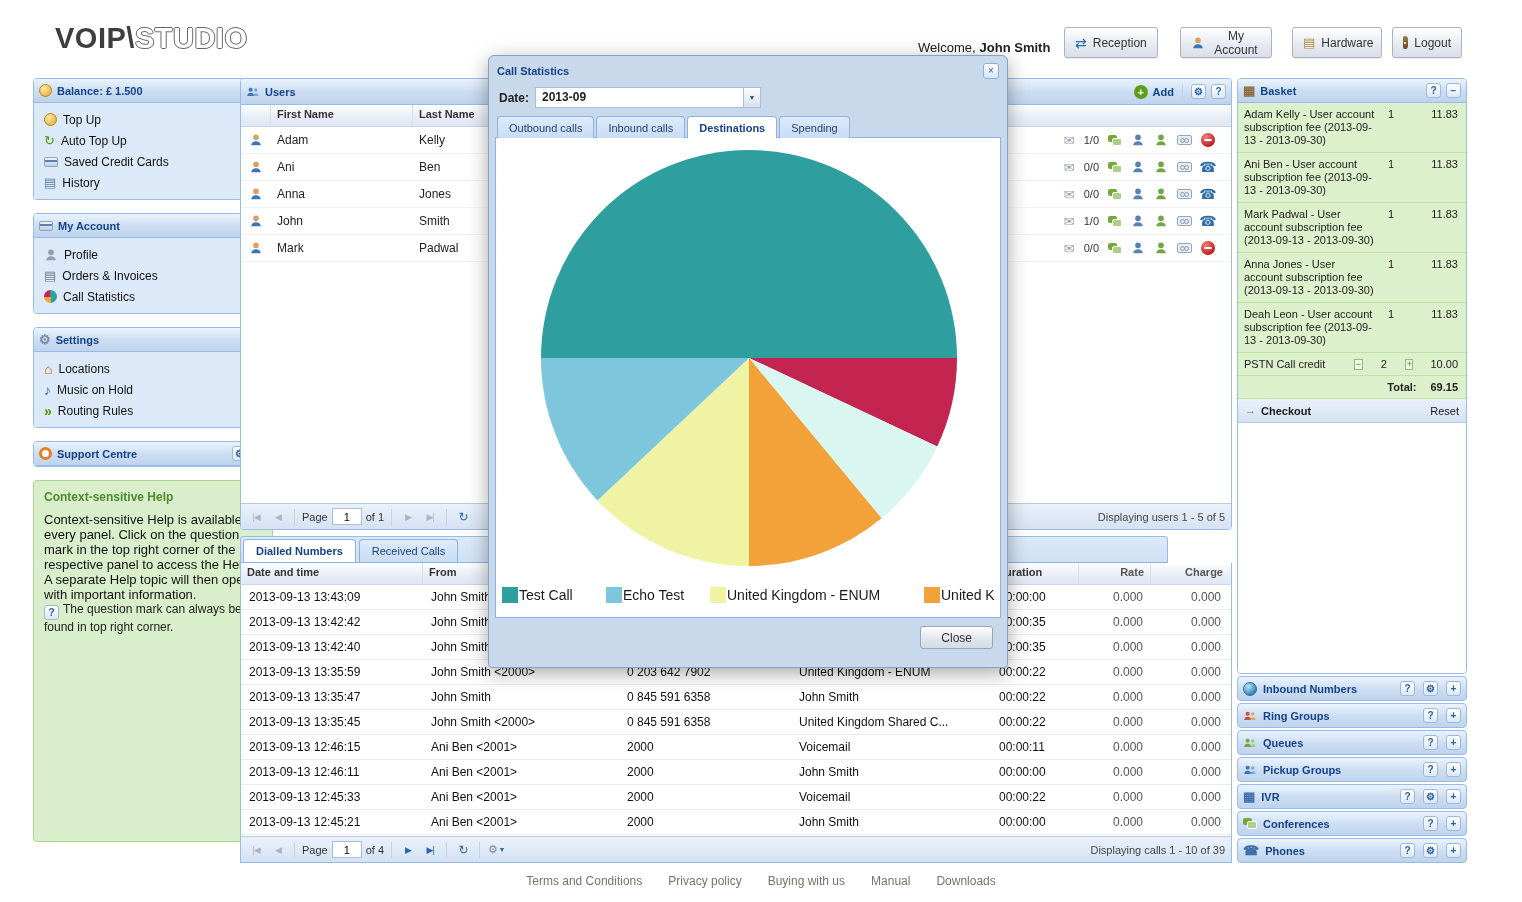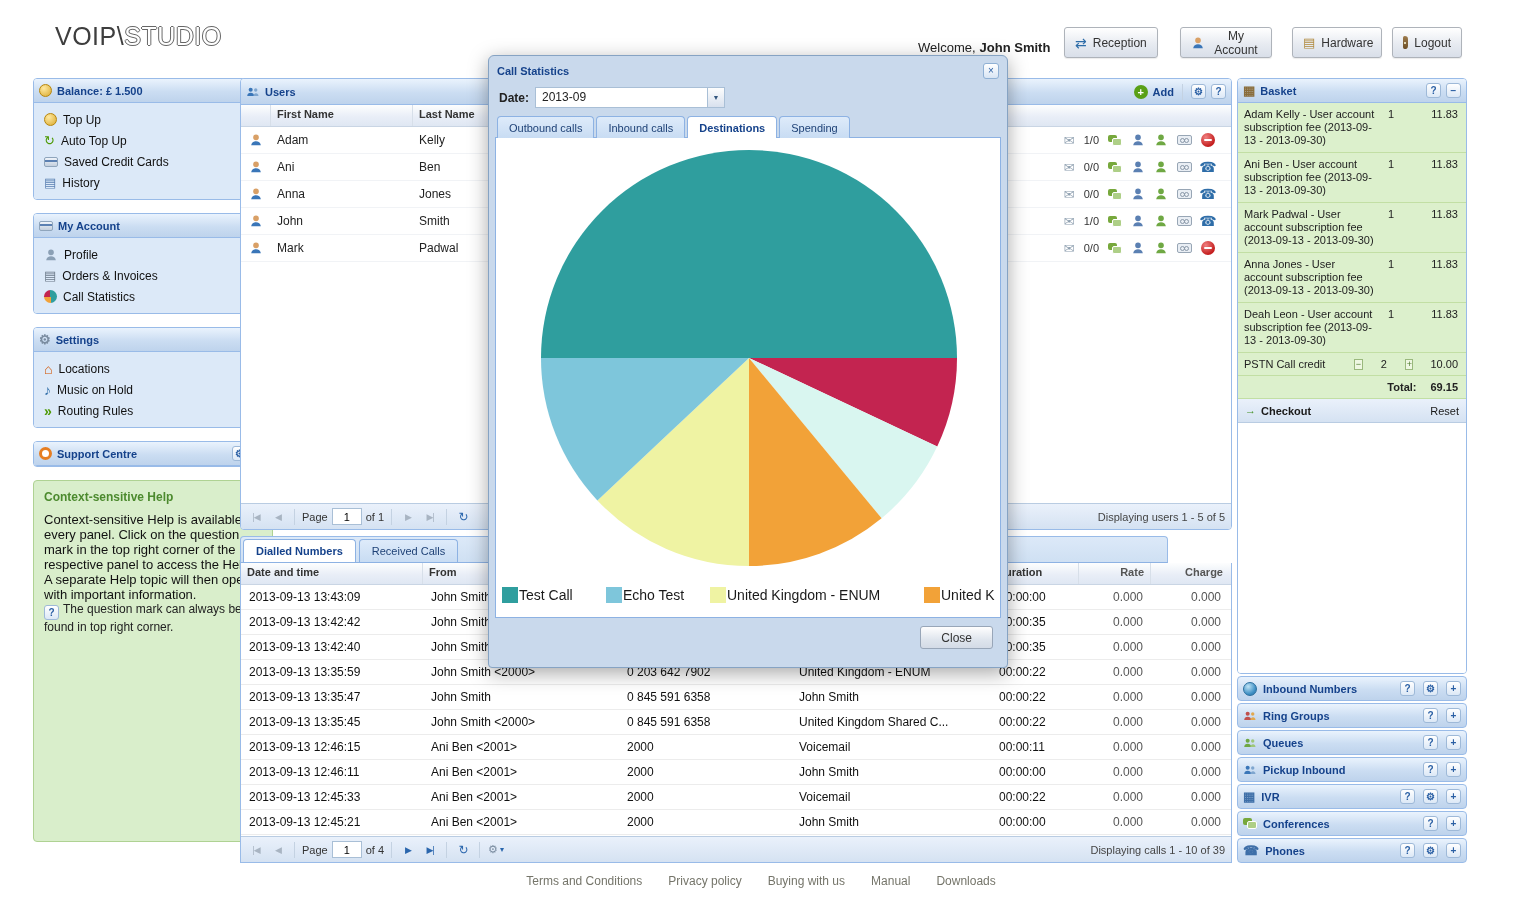--- a/index.html
+++ b/index.html
@@ -3,21 +3,21 @@
 <meta charset="utf-8">
 <style>
   *{margin:0;padding:0;box-sizing:border-box}
   html,body{width:1522px;height:902px;overflow:hidden}
   body{font-family:"Liberation Sans",sans-serif;background:#fff;color:#222;font-size:12px}
   #app{position:relative;width:1522px;height:902px;background:#fff}
   .sp{flex:1}
   button{font-family:inherit;cursor:pointer}
 
   
-  #logo{position:absolute;left:55px;top:22px;font-size:25px;font-weight:normal;color:#3e3e3e;letter-spacing:.5px}
+  #logo{position:absolute;left:55px;top:22px;font-size:29px;font-weight:bold;color:#3e3e3e;letter-spacing:.5px}
   #logo .sec{color:#fff;text-shadow:-1px 0 #666,1px 0 #666,0 -1px #666,0 1px #666}
   #welcome{position:absolute;left:918px;top:40px;font-size:13px;color:#222}
   #welcome b{margin-left:4px}
   .top-btn{position:absolute;top:27px;height:31px;border:1px solid #aeb3ba;border-radius:3px;
     background:linear-gradient(#ffffff,#e7ebf1 55%,#d9dfe9);display:flex;align-items:center;gap:6px;
     padding:0 10px;font-size:12px;color:#333;box-shadow:0 1px 1px rgba(0,0,0,.08)}
   .glyph{display:inline-flex;align-items:center;justify-content:center;line-height:1}
 
   
   .panel{border:1px solid #99BBE8;border-radius:4px;overflow:hidden;background:#fff}
@@ -110,21 +110,21 @@
   .navhead{border:1px solid #99BBE8;border-radius:4px;height:25px;display:flex;align-items:center;gap:6px;padding:0 5px;
     background:linear-gradient(#EAF3FD,#CBDDF2 55%,#BED3EC);color:#15428B;font-weight:bold;font-size:11px;cursor:pointer}
   .navhead .sq-btn{margin-left:2px}
 
   
   #dialog{position:absolute;left:488px;top:55px;width:520px;height:613px;z-index:50;background:#C9D9EC;
     border:1px solid #86A3C3;border-radius:6px 6px 4px 4px;box-shadow:0 5px 20px rgba(0,0,0,.35);padding:3px 6px 6px}
   .w-titlebar{height:23px;display:flex;align-items:center;color:#15428B;font-weight:bold;font-size:11px;padding:0 2px}
   .w-close{width:16px;height:16px;border:1px solid #8FB0D4;border-radius:3px;background:linear-gradient(#fff,#d8e5f4);color:#2a5fa4;font-size:10px;display:flex;align-items:center;justify-content:center;padding:0}
   .date-row{display:flex;align-items:center;gap:6px;padding:5px 4px 6px;font-size:12px;color:#222;font-weight:bold}
-  .combo{width:190px;height:21px;display:flex;border:1px solid #A9BFD6;background:#fff;font-weight:normal}
+  .combo{width:226px;height:21px;display:flex;border:1px solid #A9BFD6;background:#fff;font-weight:bold}
   .combo .val{flex:1;padding:2px 6px;font-size:12px}
   .combo .trigger{width:17px;display:flex;align-items:center;justify-content:center;border-left:1px solid #A9BFD6;background:linear-gradient(#fdfdfd,#d8e1ee);font-size:7px;color:#33567e}
   .dtabs{display:flex;gap:2px;align-items:flex-end;height:24px;border-bottom:1px solid #8DB2E3;padding:0 2px}
   .dtab{height:22px;padding:0 11px;display:flex;align-items:center;border:1px solid #8DB2E3;border-bottom:none;border-radius:4px 4px 0 0;
     background:linear-gradient(#DEEBFA,#C8DCF3);font-size:11px;color:#1E4176;margin-bottom:-1px}
   .dtab.active{background:#fff;font-weight:bold;color:#15428B;z-index:2;position:relative}
   .chart-area{position:relative;height:480px;background:#fff;border:1px solid #8DB2E3;border-top:none;overflow:hidden}
   .legend{position:absolute;left:0;bottom:10px;height:20px;width:100%}
   .lg-item{position:absolute;display:flex;align-items:center;gap:1px;font-size:14px;color:#1a1a1a;white-space:nowrap}
   .swatch{width:16px;height:16px;display:inline-block;flex:0 0 auto}
@@ -663,21 +663,21 @@
         <button class="sq-btn">?</button>
         <button class="sq-btn">+</button>
       </div>
       <div class="navhead">
         <svg class="psvg" viewBox="0 0 18 14">
             <circle cx="6" cy="4" r="2.6" fill="#3A76B8"></circle>
             <path d="M1.5 12c.3-2.6 2-4 4.5-4s4.2 1.4 4.5 4z" fill="#3A76B8"></path>
             <circle cx="12.5" cy="4.5" r="2.2" fill="#7FA6CF"></circle>
             <path d="M9.5 12c.3-2.2 1.6-3.4 3.4-3.4 1.8 0 2.9 1.2 3.2 3.4z" fill="#7FA6CF"></path>
           </svg>
-        <span>Pickup Inbound</span>
+        <span>Pickup Groups</span>
           <span class="sp"></span>
         <button class="sq-btn">?</button>
         <button class="sq-btn">+</button>
       </div>
       <div class="navhead">
         <span class="glyph" style="color:#3E6FA8;font-size:13px">▦</span>
         <span>IVR</span>
           <span class="sp"></span>
         <button class="sq-btn">?</button>
         <button class="sq-btn">⚙</button>

